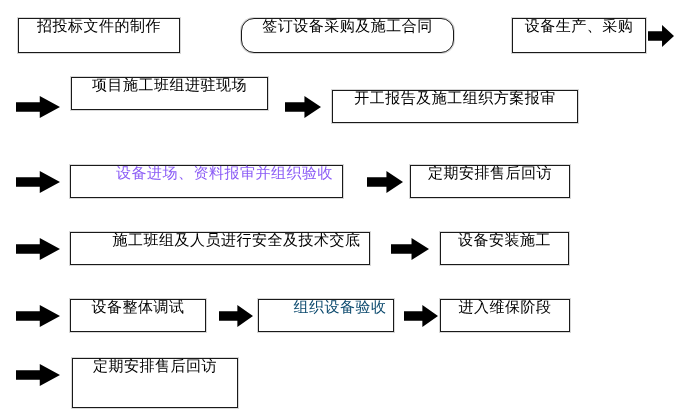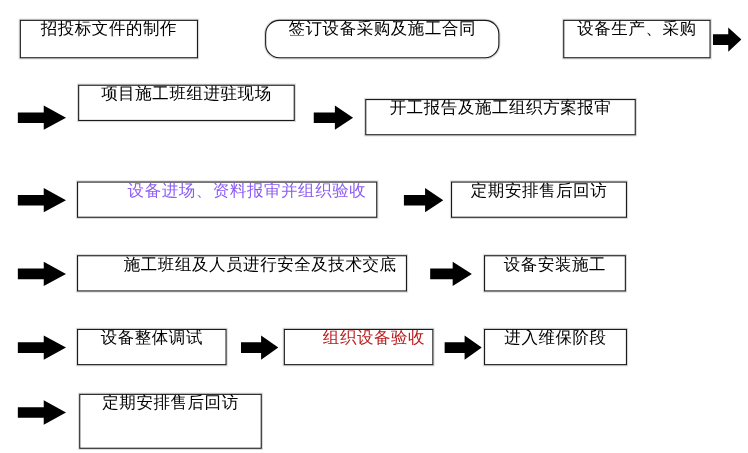--- a/index.html
+++ b/index.html
@@ -73,21 +73,21 @@
     <div class="node" style="left: 70px; top: 232px; width: 300px; height: 33px; border-color: rgb(26, 26, 26);">
       <span class="node-label" style="color: rgb(0, 0, 0); margin-left: 33px;">施工班组及人员进行安全及技术交底</span>
     </div>
     <div class="node" style="left: 440px; top: 232px; width: 129px; height: 33px; border-color: rgb(26, 26, 26);">
       <span class="node-label" style="color: #000000;">设备安装施工</span>
     </div>
     <div class="node" style="left: 70px; top: 299px; width: 136px; height: 33px; border-color: rgb(26, 26, 26);">
       <span class="node-label" style="color: rgb(0, 0, 0);">设备整体调试</span>
     </div>
     <div class="node" style="left: 258px; top: 299px; width: 136px; height: 33px; border-color: rgb(26, 26, 26);">
-      <span class="node-label" style="color: #b91c1c; margin-left: 28px;">组织设备验收</span>
+      <span class="node-label" style="color: #0c4a6e; margin-left: 28px;">组织设备验收</span>
     </div>
     <div class="node" style="left: 440px; top: 299px; width: 130px; height: 33px; border-color: rgb(26, 26, 26);">
       <span class="node-label" style="color: rgb(0, 0, 0);">进入维保阶段</span>
     </div>
     <div class="node" style="left: 72px; top: 358px; width: 166px; height: 50px; border-color: rgb(26, 26, 26);">
       <span class="node-label" style="color: rgb(0, 0, 0);">定期安排售后回访</span>
     </div>
     <span class="arrow" style="left: 648px; top: 24px; width: 26px; height: 24px;">
       <svg viewBox="0 0 100 100" preserveAspectRatio="none" width="26" height="24">
         <polygon points="0,30 54,30 54,4 100,50 54,96 54,70 0,70" fill="#000000"></polygon>

